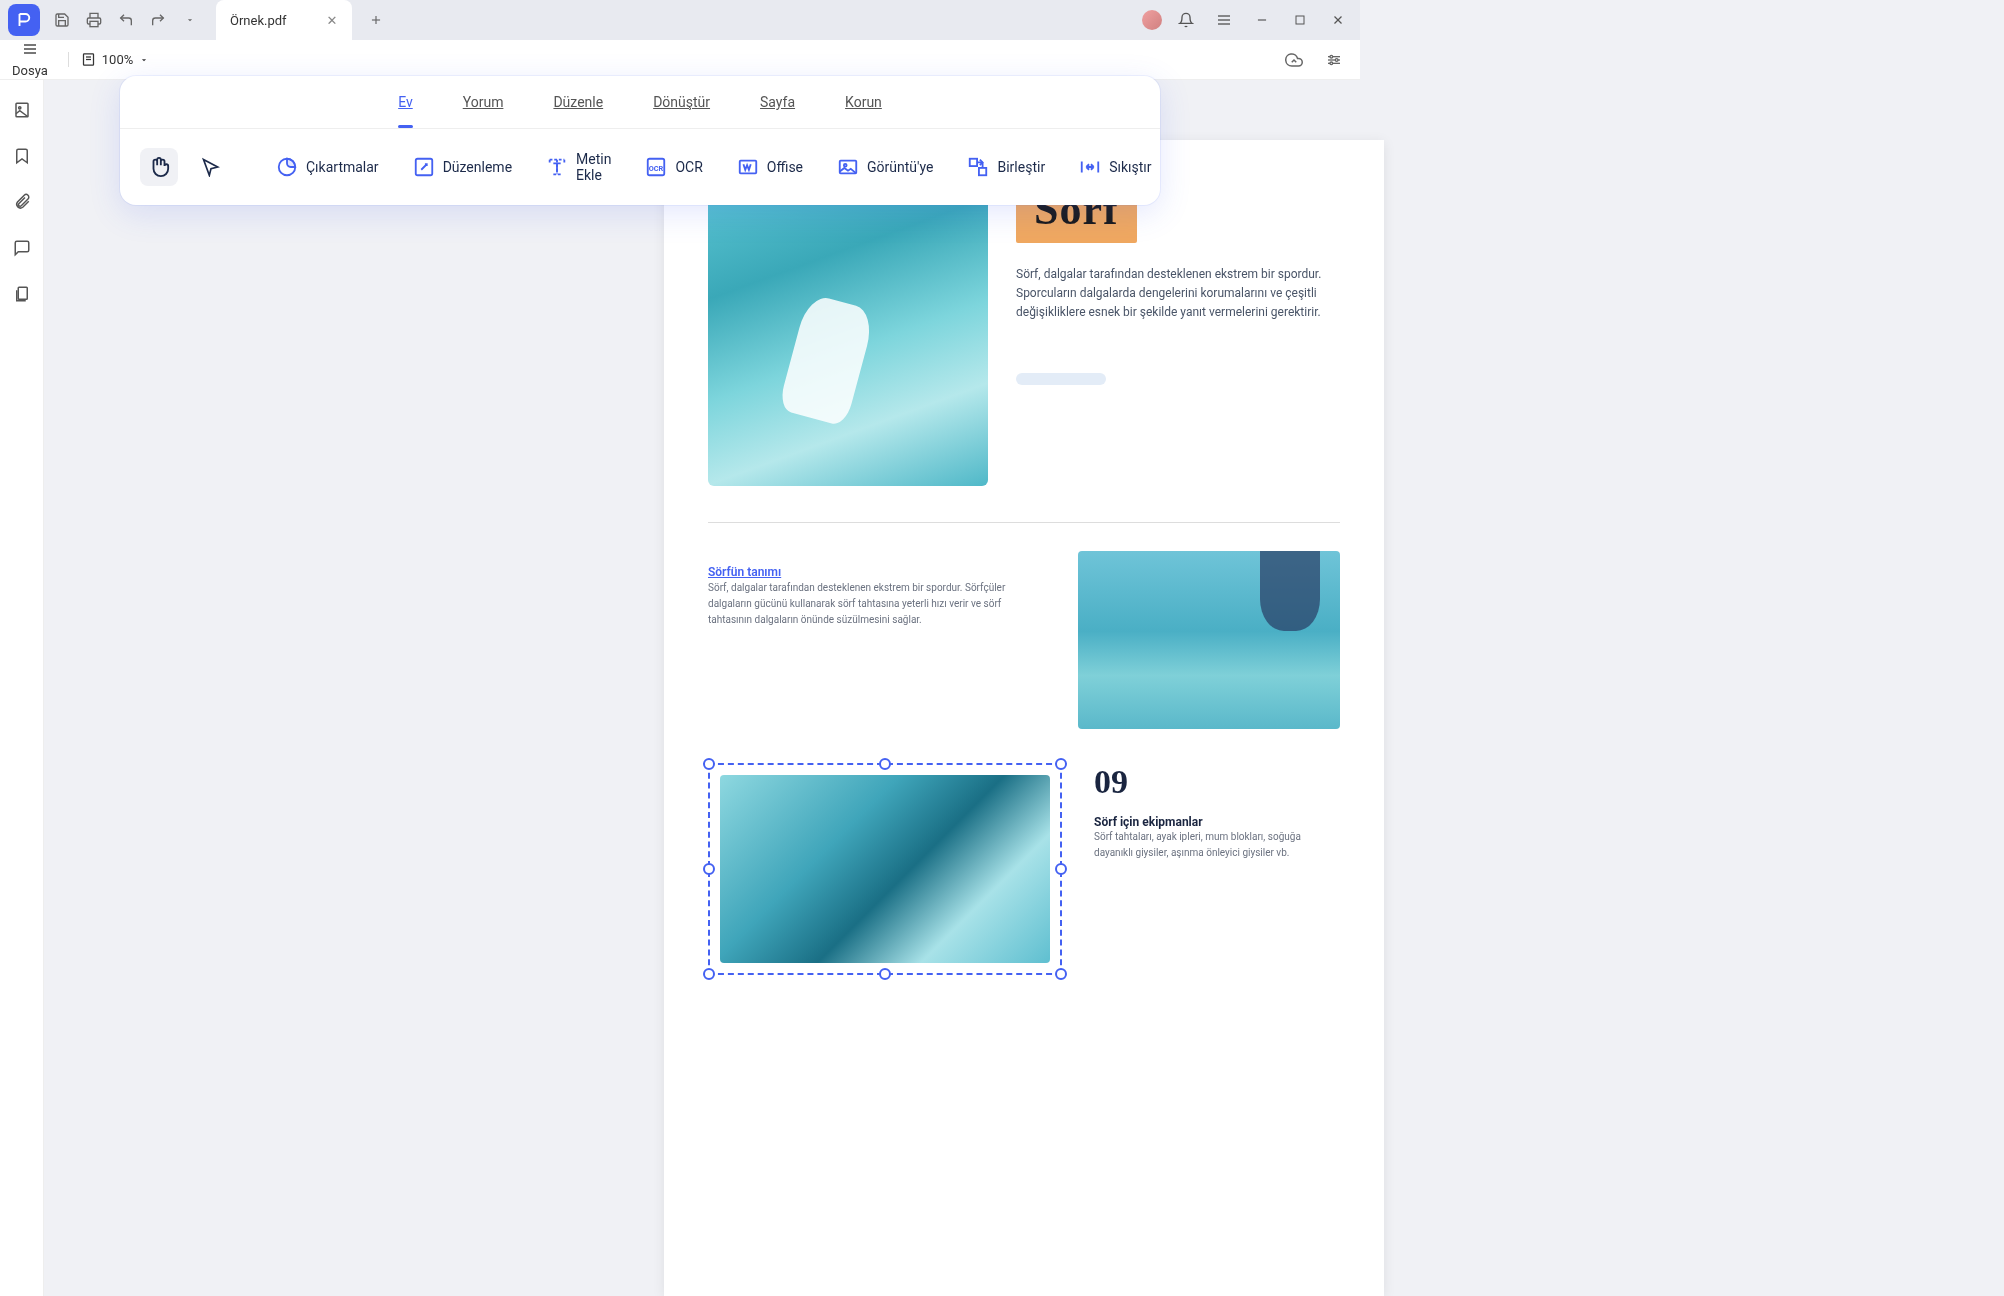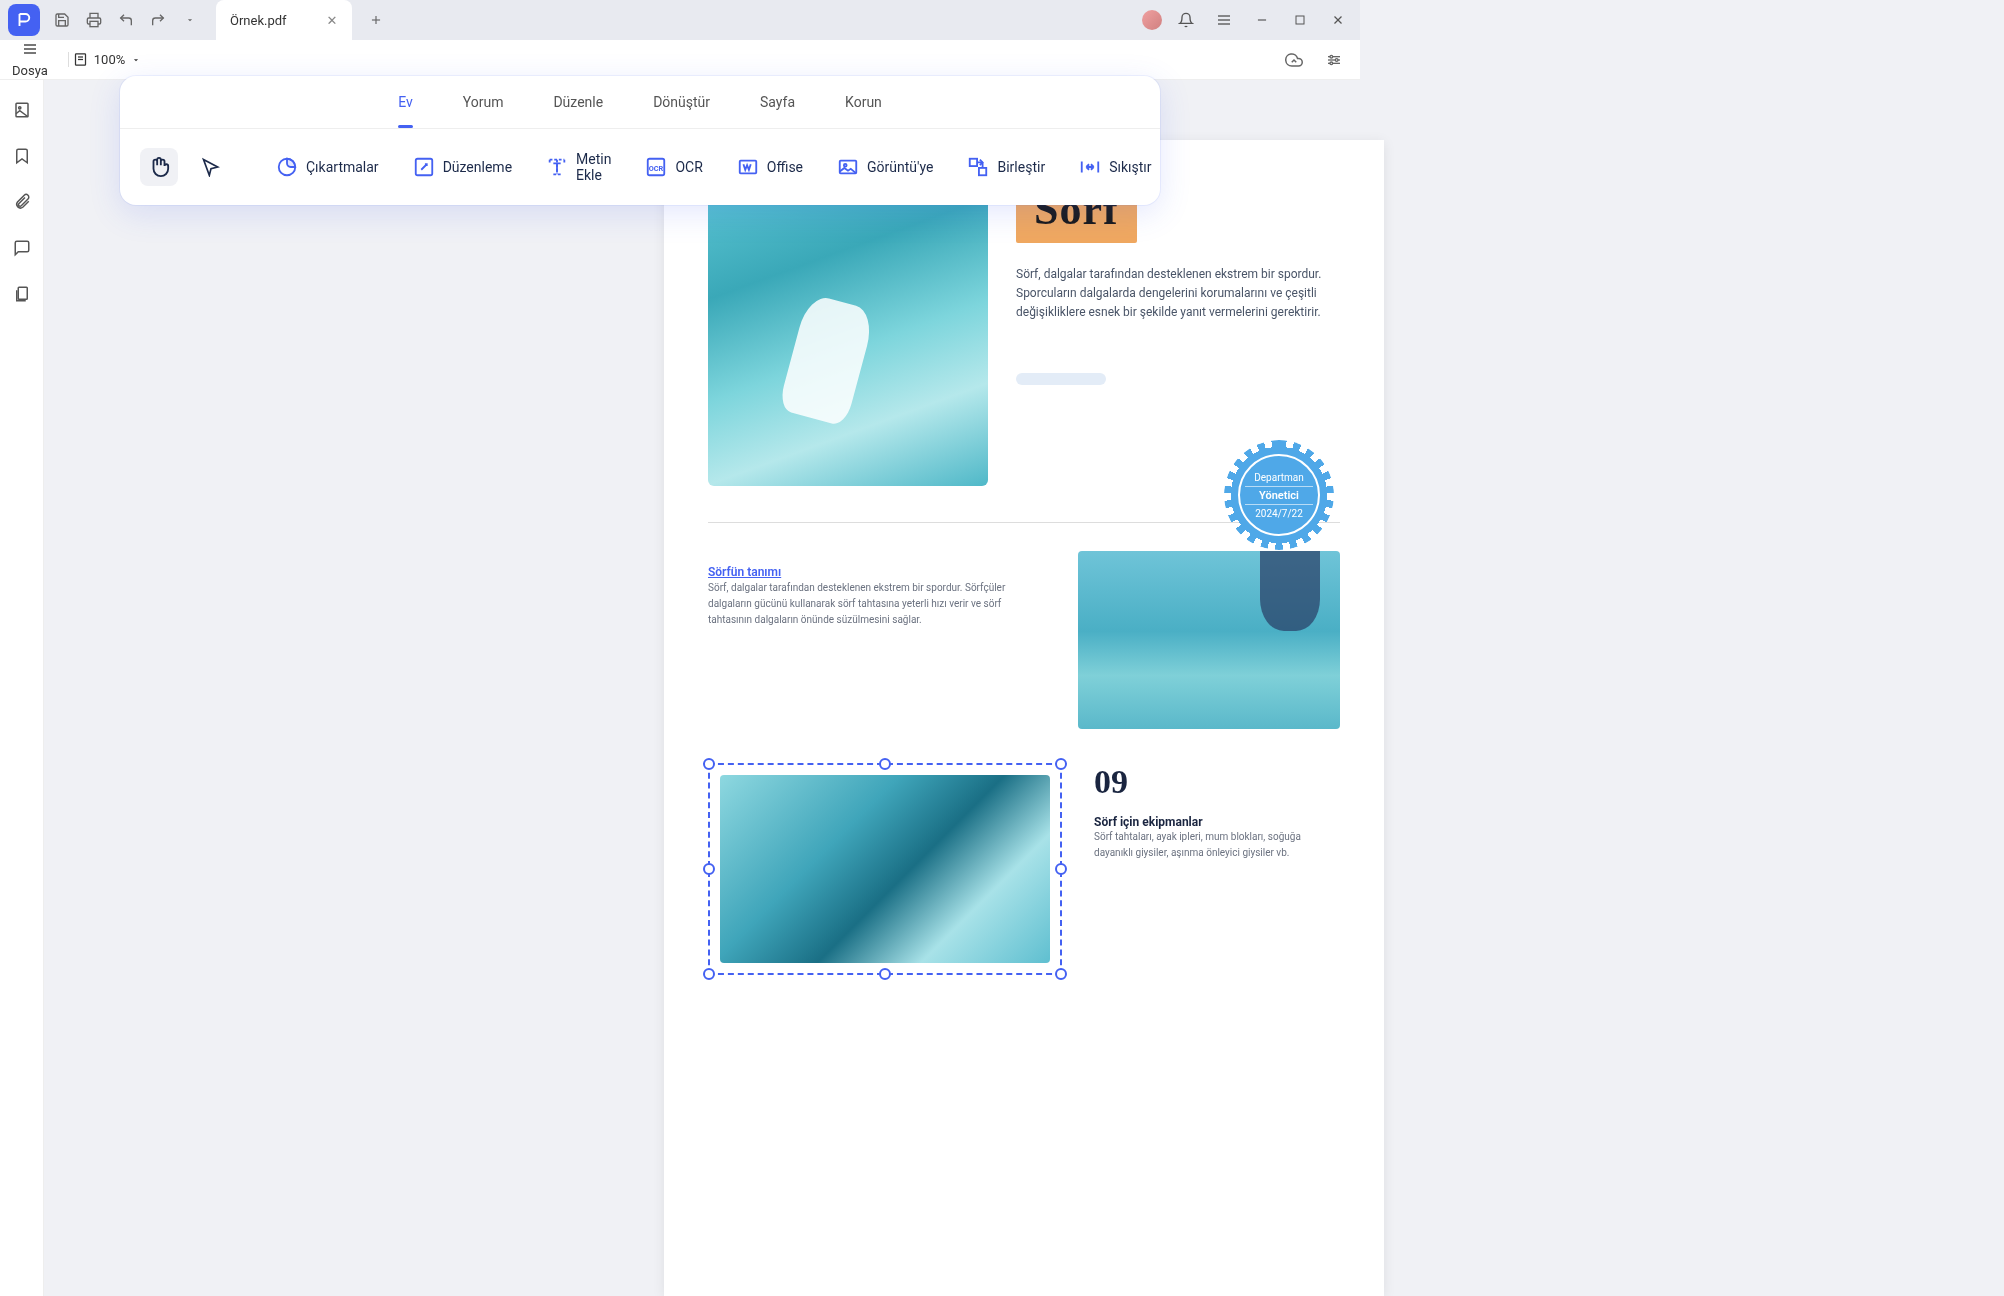--- a/index.html
+++ b/index.html
@@ -16,27 +16,27 @@
 .tab-close { color: #888; cursor: pointer; }
 .new-tab { width: 32px; height: 32px; display: flex; align-items: center; justify-content: center; color: #666; margin-left: 8px; cursor: pointer; }
 .titlebar-right { margin-left: auto; display: flex; align-items: center; gap: 10px; }
 .avatar { width: 20px; height: 20px; border-radius: 50%; background: linear-gradient(135deg, #f0a0a0, #d08080); }
 .win-btn { width: 28px; height: 28px; display: flex; align-items: center; justify-content: center; color: #555; cursor: pointer; }
 
 
 .menu-row { height: 40px; background: #fff; display: flex; align-items: center; padding: 0 12px; border-bottom: 1px solid #eee; position: relative; }
 .menu-left { display: flex; align-items: center; gap: 8px; }
 .file-menu { display: flex; align-items: center; gap: 6px; font-size: 13px; color: #333; cursor: pointer; flex-direction: column; }
-.zoom-ind { display: flex; align-items: center; gap: 6px; font-size: 13px; color: #333; margin-left: 12px; padding-left: 4px; border-left: 1px solid #ddd; }
+.zoom-ind { display: flex; align-items: center; gap: 6px; font-size: 13px; color: #333; margin-left: 12px; padding-left: 12px; border-left: 1px solid #ddd; }
 .menu-right { margin-left: auto; display: flex; gap: 12px; }
 
 
 .floating-panel { position: absolute; top: 36px; left: 120px; width: 1040px; background: #fff; border-radius: 16px; box-shadow: 0 8px 32px rgba(68,97,242,0.15), 0 0 0 1px rgba(68,97,242,0.08); z-index: 100; }
 .panel-tabs { display: flex; justify-content: center; gap: 50px; padding: 18px 0 14px; border-bottom: 1px solid #eee; }
-.panel-tab { font-size: 14px; color: #555; cursor: pointer; position: relative; padding-bottom: 4px; }
+.panel-tab { font-size: 14px; color: #555; cursor: pointer; position: relative; padding-bottom: 4px; text-decoration: underline; }
 .panel-tab.active { color: #4461f2; }
 .panel-tab.active::after { content: ""; position: absolute; bottom: -14px; left: 0; right: 0; height: 3px; background: #4461f2; border-radius: 2px; }
 .panel-tools { display: flex; align-items: center; gap: 14px; padding: 16px 20px; }
 .tool-btn { display: flex; align-items: center; gap: 8px; padding: 6px 10px; border-radius: 8px; cursor: pointer; }
 .tool-btn.icon-only { padding: 8px; }
 .tool-btn.active { background: #f0f1f5; }
 .tool-icon { width: 22px; height: 22px; color: #4461f2; display: flex; align-items: center; justify-content: center; }
 .tool-label { font-size: 14px; color: #1c2a4a; }
 .tool-divider { width: 1px; height: 28px; background: #e5e5e5; margin: 0 4px; }
 
@@ -350,29 +350,20 @@
     <div class="page">
       <div class="hero">
         <div class="hero-img"></div>
         <div class="hero-right">
           <div class="hero-title">Sörf</div>
           <p class="hero-text">Sörf, dalgalar tarafından desteklenen ekstrem bir spordur. Sporcuların dalgalarda dengelerini korumalarını ve çeşitli değişikliklere esnek bir şekilde yanıt vermelerini gerektirir.</p>
           <div class="signature-line"></div>
         </div>
       </div>
 
-      <div class="stamp">
-        <div class="stamp-outer">
-          <div class="stamp-inner">
-            <div>Departman</div>
-            <div class="stamp-mid">Yönetici</div>
-            <div>2024/7/22</div>
-          </div>
-        </div>
-      </div>
 
       <hr class="divider-line">
 
       <div class="section">
         <div class="text-col">
           <a class="sec-link">Sörfün tanımı</a>
           <p class="sec-body">Sörf, dalgalar tarafından desteklenen ekstrem bir spordur. Sörfçüler dalgaların gücünü kullanarak sörf tahtasına yeterli hızı verir ve sörf tahtasının dalgaların önünde süzülmesini sağlar.</p>
         </div>
         <div class="img-col">
             <div class="surf-img-2"></div>

